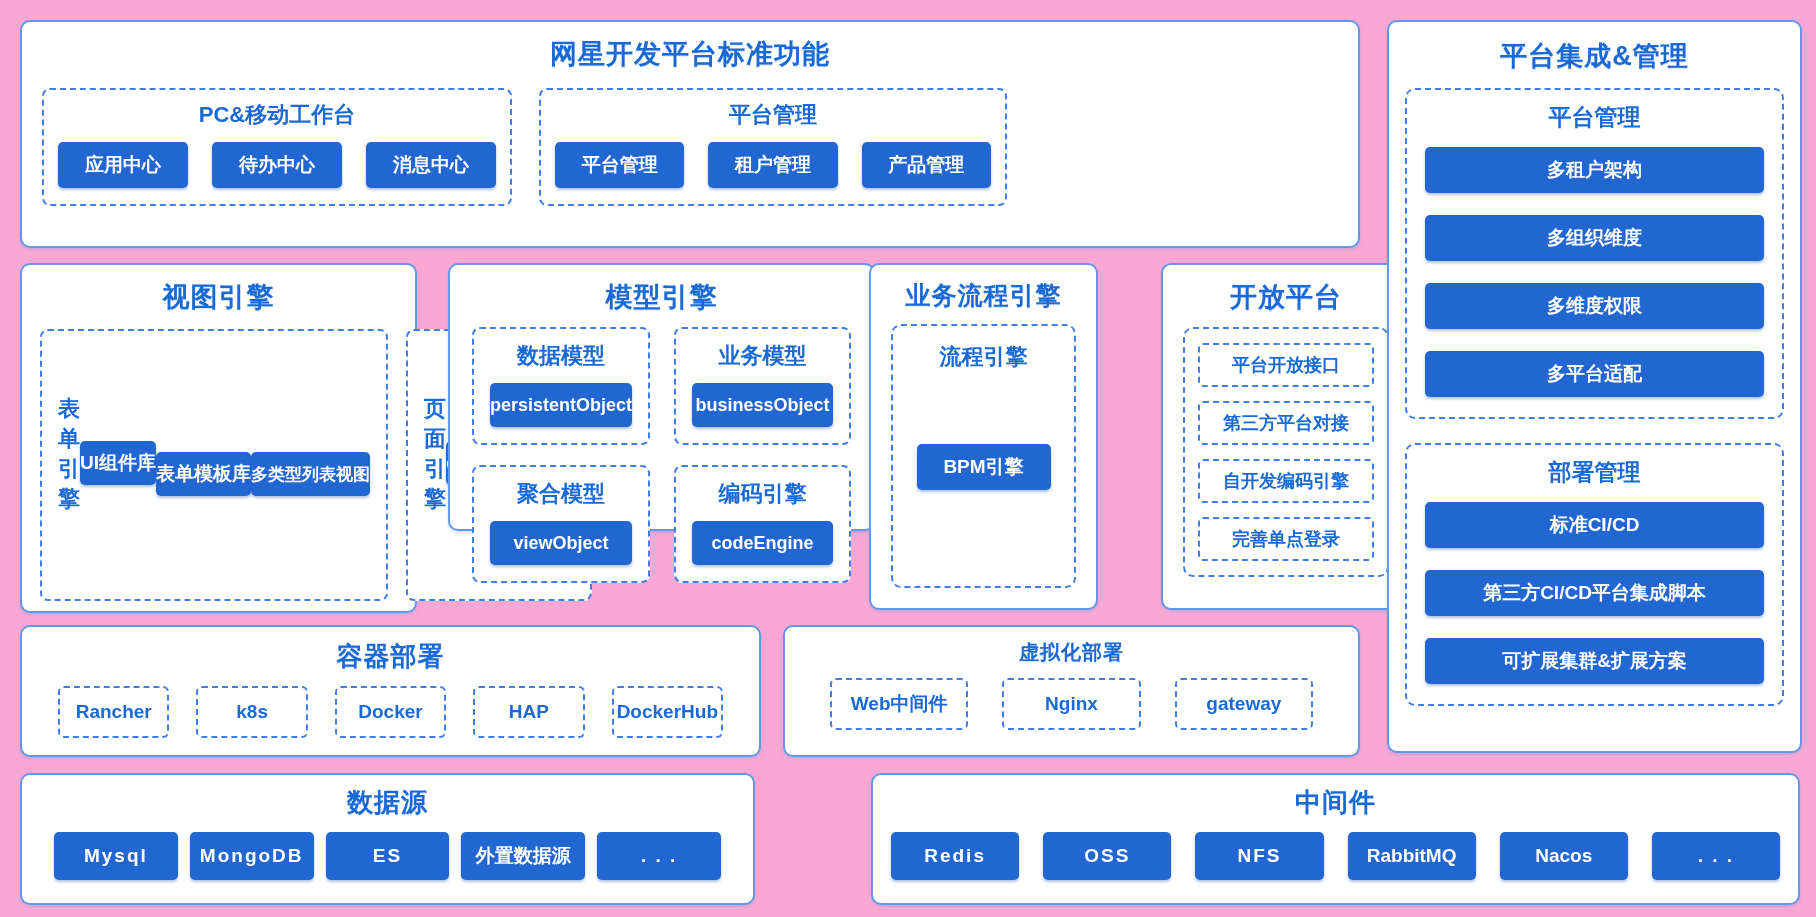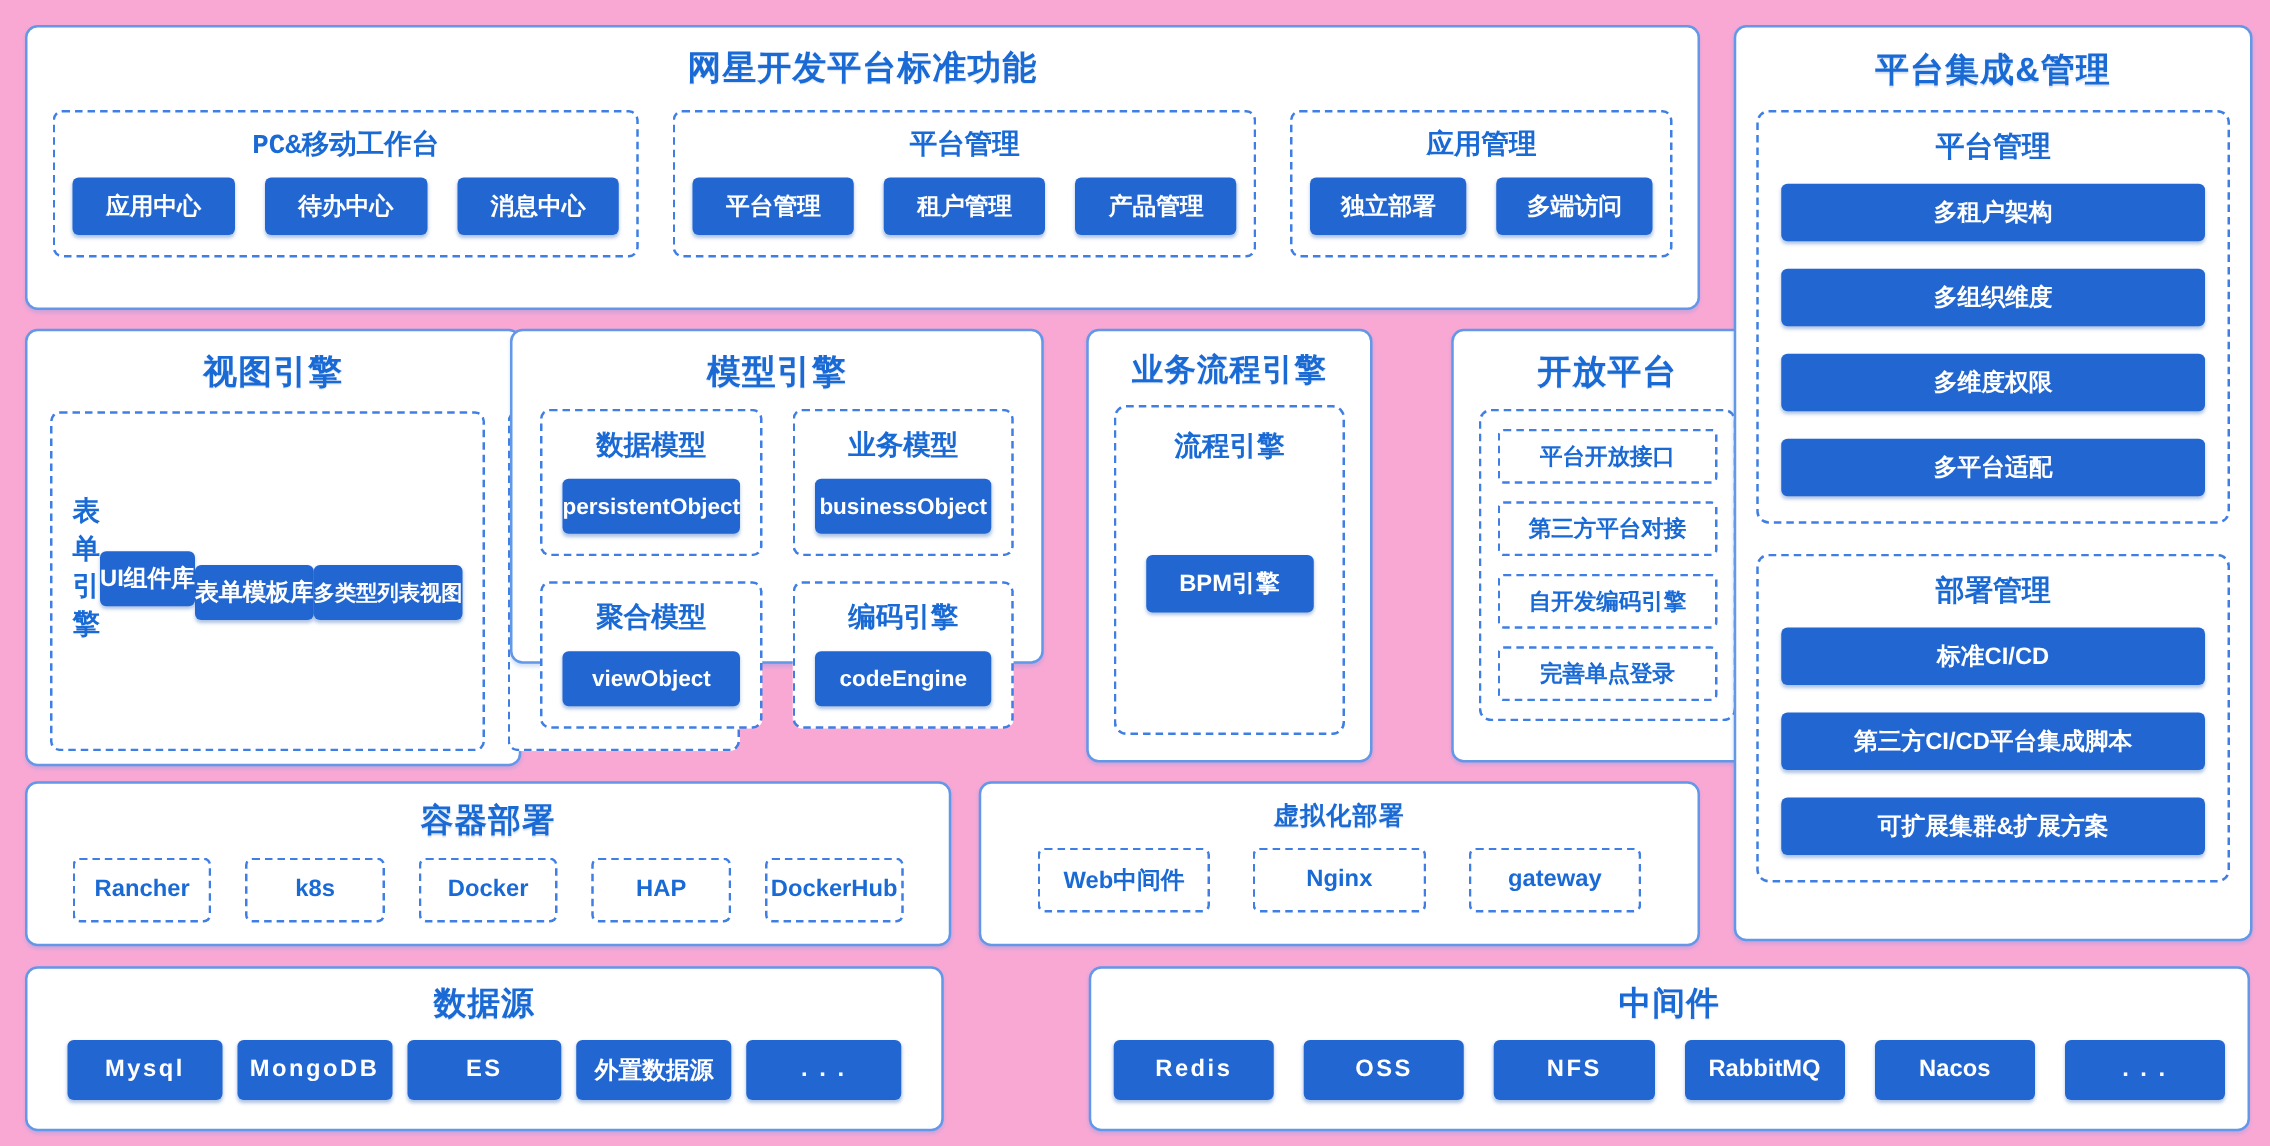--- a/index.html
+++ b/index.html
@@ -21,21 +21,21 @@
   .dgroup-title{font-size:22px;color:var(--heading);text-align:center;}
   .btn{background:var(--fill);color:var(--button-text);border-radius:5px;font-size:19px;
        display:flex;align-items:center;justify-content:center;text-align:center;
        box-shadow:0 2px 3px rgba(21,82,176,.35);white-space:nowrap;}
   .chip{border:2px dashed var(--dashed-border);border-radius:6px;color:var(--heading);font-size:19px;
         display:flex;align-items:center;justify-content:center;background:#fff;white-space:nowrap;}
   .dashed{border:2px dashed var(--dashed-border);border-radius:10px;background:#fff;}
 
   
   .std-groups{display:flex;gap:27px;padding:0 20px;margin-top:16px;}
-  .std-group{display:flex;flex-direction:column;align-items:center;padding:10px 14px 14px;height:118px;font-family:Liberation Mono, monospace;}
+  .std-group{display:flex;flex-direction:column;align-items:center;padding:10px 14px 14px;height:118px;}
   .std-group .dgroup-title{margin-bottom:12px;}
   .std-btn-row{display:flex;gap:24px;width:100%;flex:1;}
   .std-btn-row .btn{flex:1;height:46px;}
 
   
   .ve-cols{display:flex;gap:18px;padding:0 18px;margin-top:14px;}
   .dcol{flex:1;display:flex;flex-direction:row;align-items:center;padding:14px 16px 18px;height:272px;}
   .dcol .dgroup-title{margin-bottom:18px;}
   .dcol .btn{width:100%;height:44px;}
   .dcol .btn + .btn{margin-top:22px;}
@@ -87,27 +87,20 @@
         </div>
       </div>
       <div class="dashed std-group" style="width:468px;border-radius:8px;">
         <div class="dgroup-title">平台管理</div>
         <div class="std-btn-row">
           <div class="btn">平台管理</div>
           <div class="btn">租户管理</div>
           <div class="btn">产品管理</div>
         </div>
       </div>
-      <div class="dashed std-group" style="width:306px;border-radius:8px;">
-        <div class="dgroup-title">应用管理</div>
-        <div class="std-btn-row">
-          <div class="btn">独立部署</div>
-          <div class="btn">多端访问</div>
-        </div>
-      </div>
     </div>
   </div>
 
   <div class="box" style="left:20px;top:263px;width:397px;height:350px;">
     <div class="box-title mt14">视图引擎</div>
     <div class="ve-cols">
       <div class="dashed dcol" style="border-radius:8px;">
         <div class="dgroup-title">表单引擎</div>
         <div class="btn">UI组件库</div>
         <div class="btn">表单模板库</div>
@@ -115,21 +108,21 @@
       </div>
       <div class="dashed dcol" style="border-radius:8px;">
         <div class="dgroup-title">页面引擎</div>
         <div class="btn">eCharts</div>
         <div class="btn">BI</div>
         <div class="btn">大屏</div>
       </div>
     </div>
   </div>
 
-  <div class="box" style="left:408px;top:263px;width:427px;height:268px;">
+  <div class="box" style="left:448px;top:263px;width:427px;height:268px;">
     <div class="box-title mt14">模型引擎</div>
     <div class="me-grid">
       <div class="dashed me-cell">
         <div class="dgroup-title">数据模型</div>
         <div class="btn">persistentObject</div>
       </div>
       <div class="dashed me-cell">
         <div class="dgroup-title">业务模型</div>
         <div class="btn">businessObject</div>
       </div>

